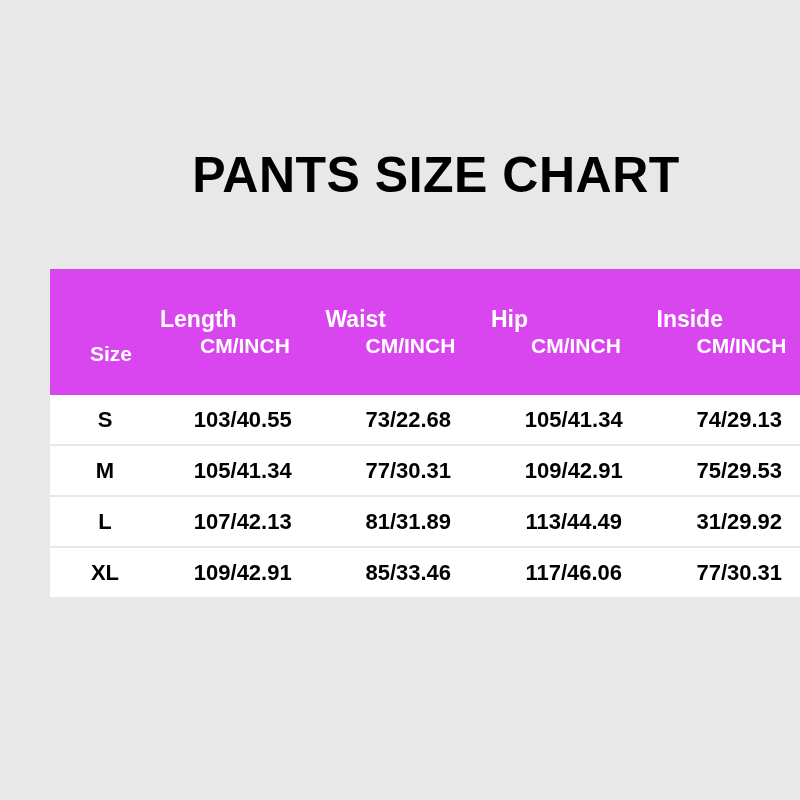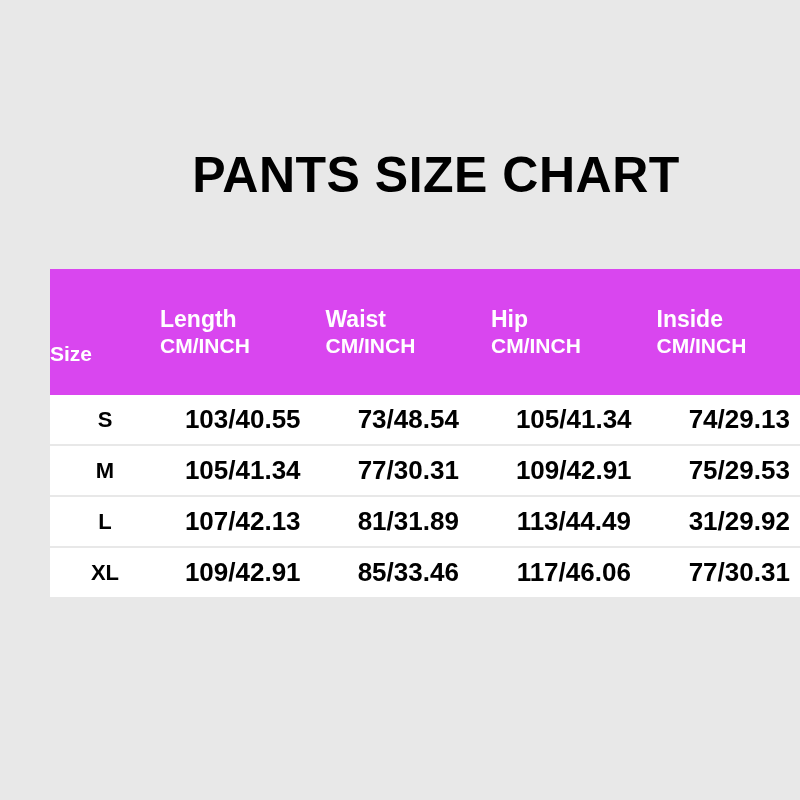--- a/index.html
+++ b/index.html
@@ -59,25 +59,26 @@
   }
   .head-line1 {
     display: block;
     font-size: 23px;
     line-height: 1.22;
   }
   .head-line2 {
     display: block;
     font-size: 21px;
     line-height: 1.22;
+    padding-left: 40px;
   }
   tbody td {
     background: #fff;
     text-align: center;
-    font-size: 26px;
+    font-size: 22px;
     font-weight: bold;
     height: 49px;
     padding: 0;
     border-bottom: 2px solid #e8e8e8;
     color: #000;
   }
   tbody tr:last-child td {
     border-bottom: none;
   }
   tbody td.size-cell {
@@ -114,21 +115,21 @@
           <th>
             <span class="head-line1">Inside</span>
             <span class="head-line2">CM/INCH</span>
           </th>
         </tr>
       </thead>
       <tbody>
         <tr>
           <td class="size-cell">S</td>
           <td>103/40.55</td>
-          <td>73/48.54</td>
+          <td>73/22.68</td>
           <td>105/41.34</td>
           <td>74/29.13</td>
         </tr>
         <tr>
           <td class="size-cell">M</td>
           <td>105/41.34</td>
           <td>77/30.31</td>
           <td>109/42.91</td>
           <td>75/29.53</td>
         </tr>

